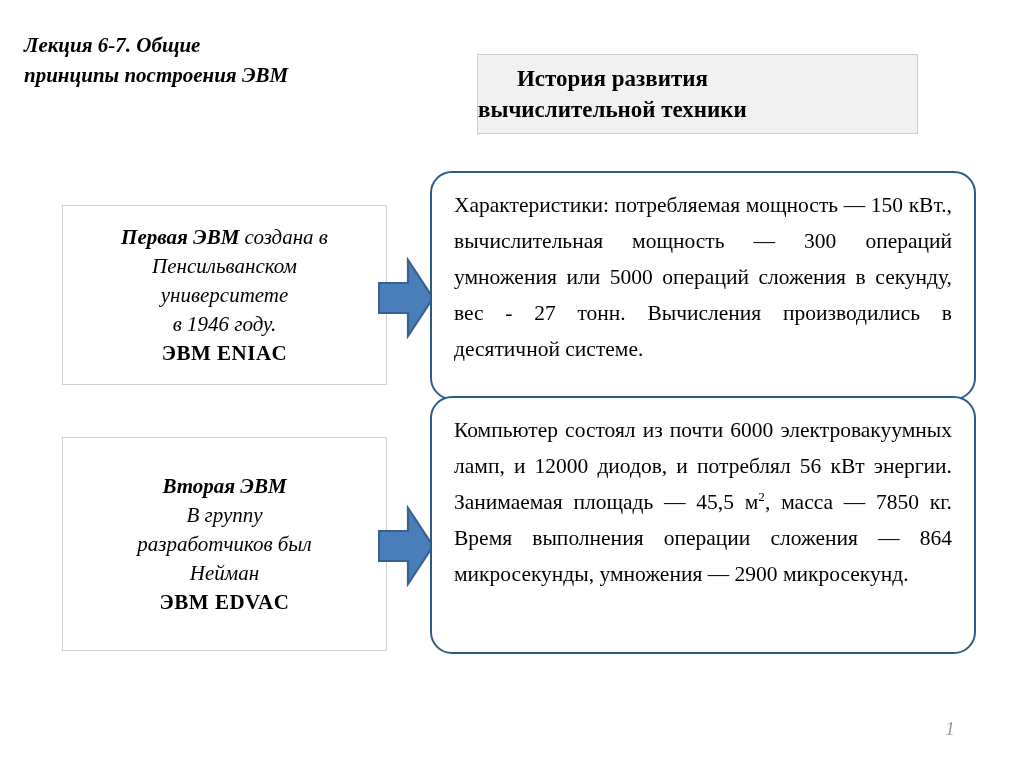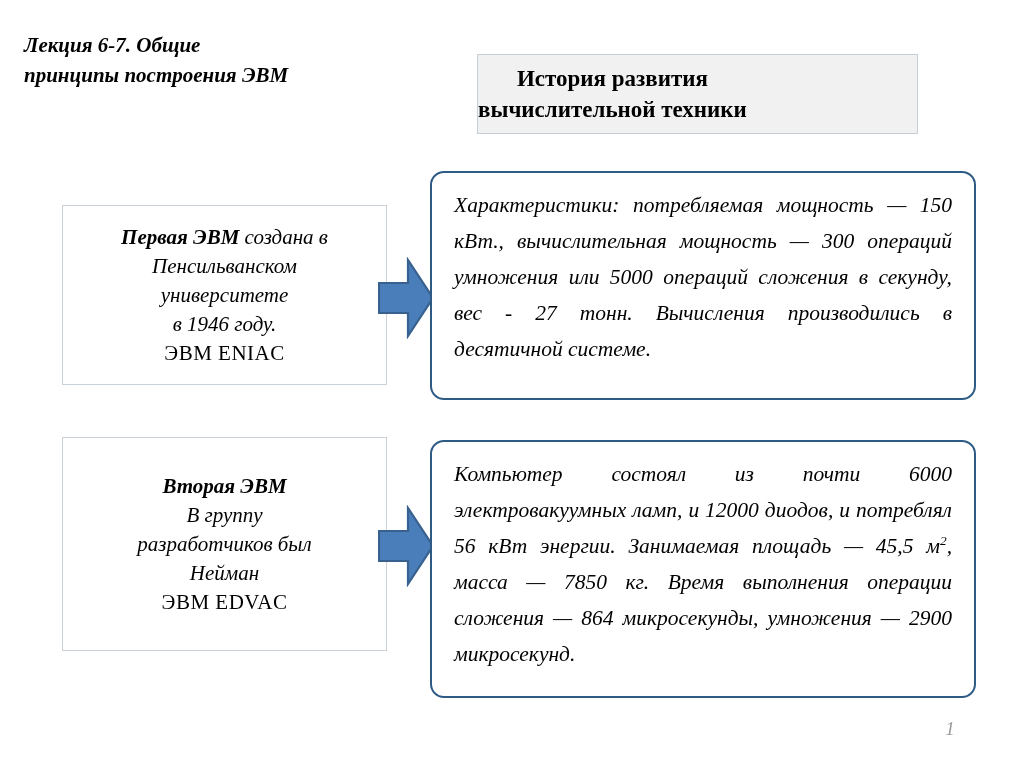--- a/index.html
+++ b/index.html
@@ -87,21 +87,21 @@
     color: #000000;
   }
   .lb-head {
     font-weight: bold;
     font-style: italic;
   }
   .lb-italic {
     font-style: italic;
   }
   .lb-strong {
-    font-weight: normal;
+    font-weight: bold;
     font-style: normal;
     letter-spacing: 0.5px;
   }
   .lb-first-line {
     white-space: nowrap;
   }
 
   
   .arrow {
     position: absolute;
@@ -109,27 +109,26 @@
     height: 82px;
   }
   #arrow-1 { left: 378px; top: 257px; }
   #arrow-2 { left: 378px; top: 505px; }
 
   
   .round-box {
     position: absolute;
     background: #ffffff;
     border: 2.5px solid #2E5B86;
-    border-radius: 14px;
+    border-radius: 22px;
     box-sizing: border-box;
     padding: 14px 22px 14px 22px;
-    font-style: italic;
   }
   #round-box-1 { left: 430px; top: 171px; width: 546px; height: 229px; }
-  #round-box-2 { left: 430px; top: 440px; width: 546px; height: 258px; }
+  #round-box-2 { left: 430px; top: 396px; width: 546px; height: 258px; }
 
   .rb-text {
     font-family: "Liberation Serif", "DejaVu Serif", serif;
     font-size: 21.5px;
     line-height: 36px;
     color: #000000;
     text-align: justify;
     text-justify: inter-word;
     margin: 0;
     hyphens: none;

